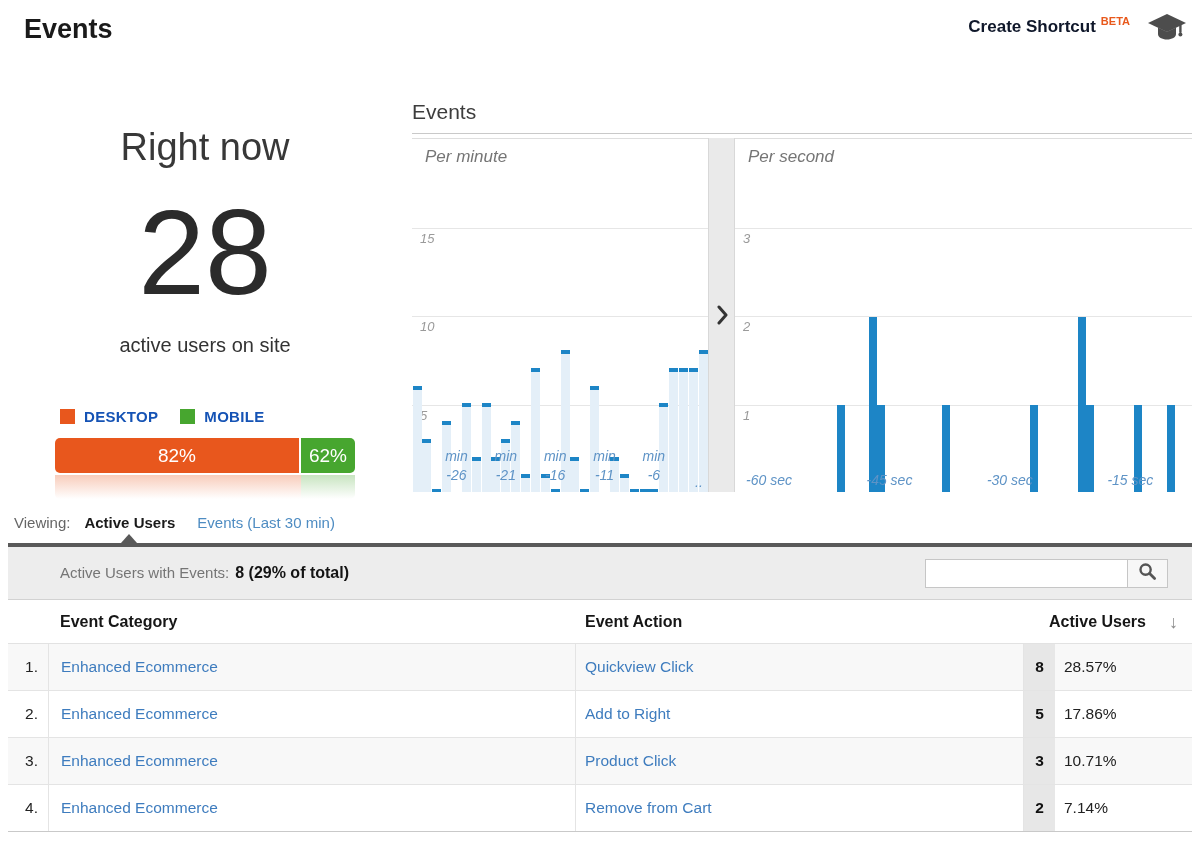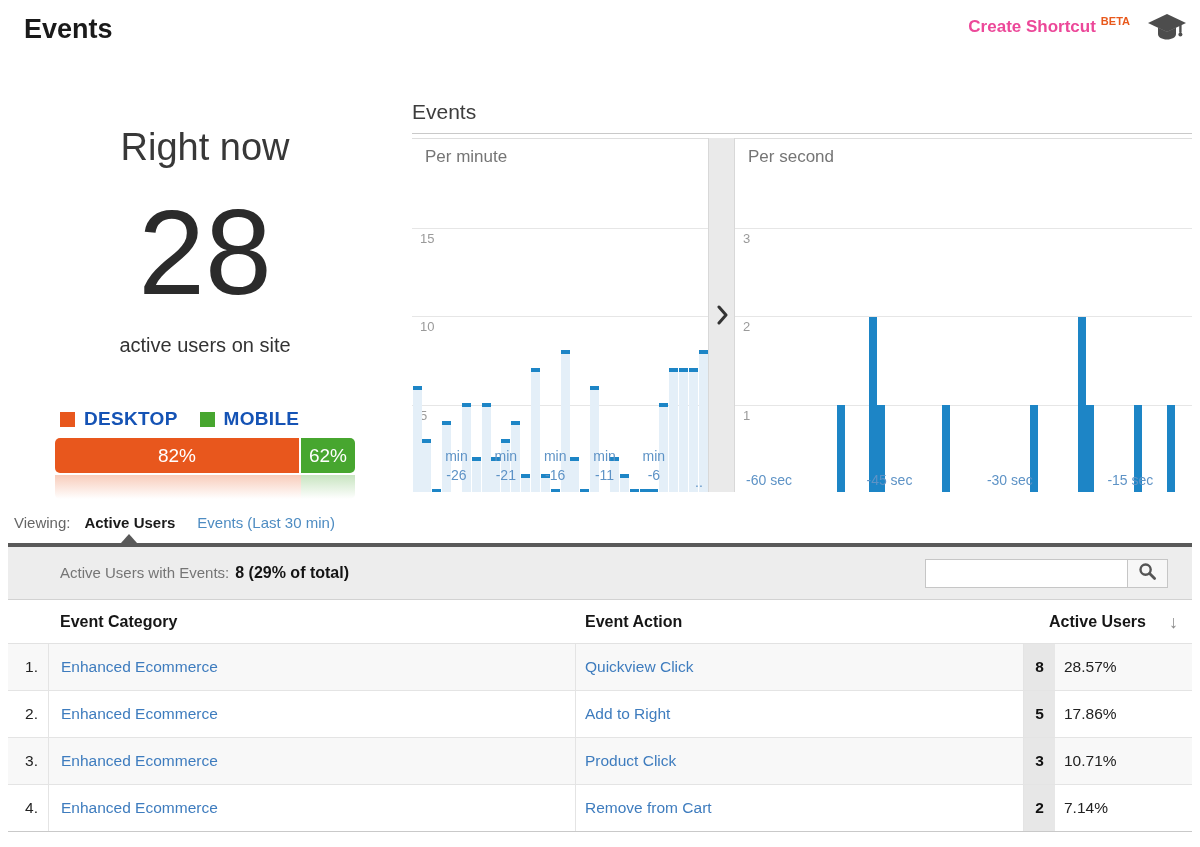--- a/index.html
+++ b/index.html
@@ -3,44 +3,44 @@
 <meta charset="utf-8">
 <style>
   * { margin:0; padding:0; box-sizing:border-box; }
   html,body { background:#fff; }
   body { font-family:"Liberation Sans","DejaVu Sans",sans-serif; color:#1a1a1a; }
   #app { position:relative; width:1200px; height:847px; background:#fff; overflow:hidden; }
 
   
   .page-title { position:absolute; left:24px; top:14px; font-size:27px; font-weight:bold; color:#1a1a1a; }
   .header-right { position:absolute; right:12px; top:12px; display:flex; align-items:flex-start; }
-  .create-shortcut { font-size:17px; font-weight:bold; color:#ec4899; cursor:pointer; margin-top:5px; }
+  .create-shortcut { font-size:17px; font-weight:bold; color:#0f172a; cursor:pointer; margin-top:5px; }
   .beta { font-size:11px; font-weight:bold; color:#e8591c; margin-left:5px; margin-top:3px; }
   .cap-icon { margin-left:16px; margin-top:0; cursor:pointer; }
 
   
   .left-panel { position:absolute; left:24px; top:0; width:362px; height:520px; }
   .rn-title { position:absolute; top:126px; width:100%; text-align:center; font-size:38px; color:#383838; }
   .rn-count { position:absolute; top:200px; width:100%; text-align:center; font-size:120px; line-height:104px; color:#2b2b2b; }
   .rn-sub { position:absolute; top:334px; width:100%; text-align:center; font-size:20px; color:#333; }
   .legend { position:absolute; top:408px; left:36px; display:flex; align-items:center; }
   .legend-item { display:flex; align-items:center; margin-right:22px; }
   .swatch { width:15px; height:15px; margin-right:9px; }
-  .legend-label { font-size:19px; font-weight:bold; color:#1553b5; letter-spacing:.3px; }
+  .legend-label { font-size:15px; font-weight:bold; color:#1553b5; letter-spacing:.3px; }
   .split-bar { position:absolute; top:438px; left:31px; width:300px; height:35px; display:flex; border-radius:5px; overflow:hidden; }
   .split-seg { height:100%; display:flex; align-items:center; justify-content:center; color:#fff; font-size:19px; }
   .split-seg.first { border-right:2px solid #fff; }
   .split-reflection { position:absolute; top:475px; left:31px; width:300px; height:24px; display:flex; border-radius:0 0 5px 5px; overflow:hidden; }
   .refl-seg { height:100%; }
 
   
   .chart-section { position:absolute; left:412px; top:100px; width:780px; }
   .chart-title { font-size:21px; color:#3d3d3d; }
   .chart-hr { position:absolute; top:33px; left:0; width:780px; border-top:1px solid #c9c9c9; }
-  .chart-region { position:absolute; top:38px; left:0; width:780px; height:354px; border-bottom:7px solid #a16207; }
+  .chart-region { position:absolute; top:38px; left:0; width:780px; height:354px; border-bottom:7px solid #a16207;font-style:italic; }
   .panel { position:absolute; top:0; height:354px; border-top:1px solid #dedede; background:#fff; }
   .panel-minute { left:0; width:296px; }
   .panel-second { left:323px; width:457px; }
   .panel-label { position:absolute; left:13px; top:8px; font-size:17px; color:#757575; }
   .gridline { position:absolute; left:0; width:100%; height:1px; background:#e6e6e6; }
   .ytick { position:absolute; left:8px; font-size:13px; color:#9a9a9a; }
   .pm-bar { position:absolute; bottom:0; }
   .pm-cap { position:absolute; top:0; left:0; width:100%; height:4px; }
   .ps-bar { position:absolute; bottom:0; }
   .xtick { position:absolute; text-align:center; font-size:14px; color:#5e93c6; line-height:19px; }

